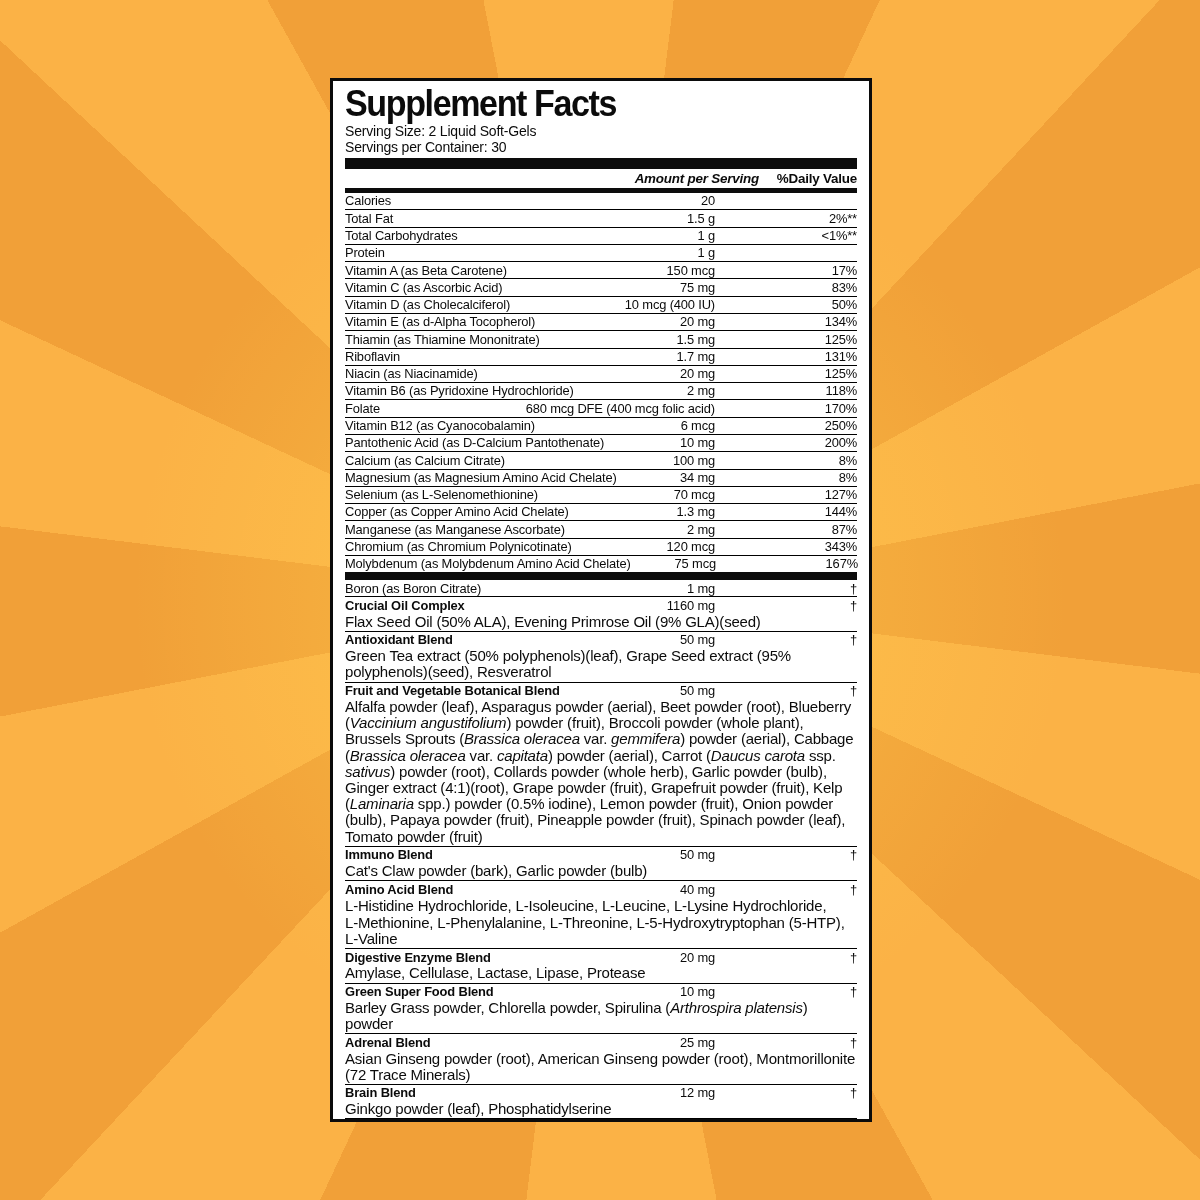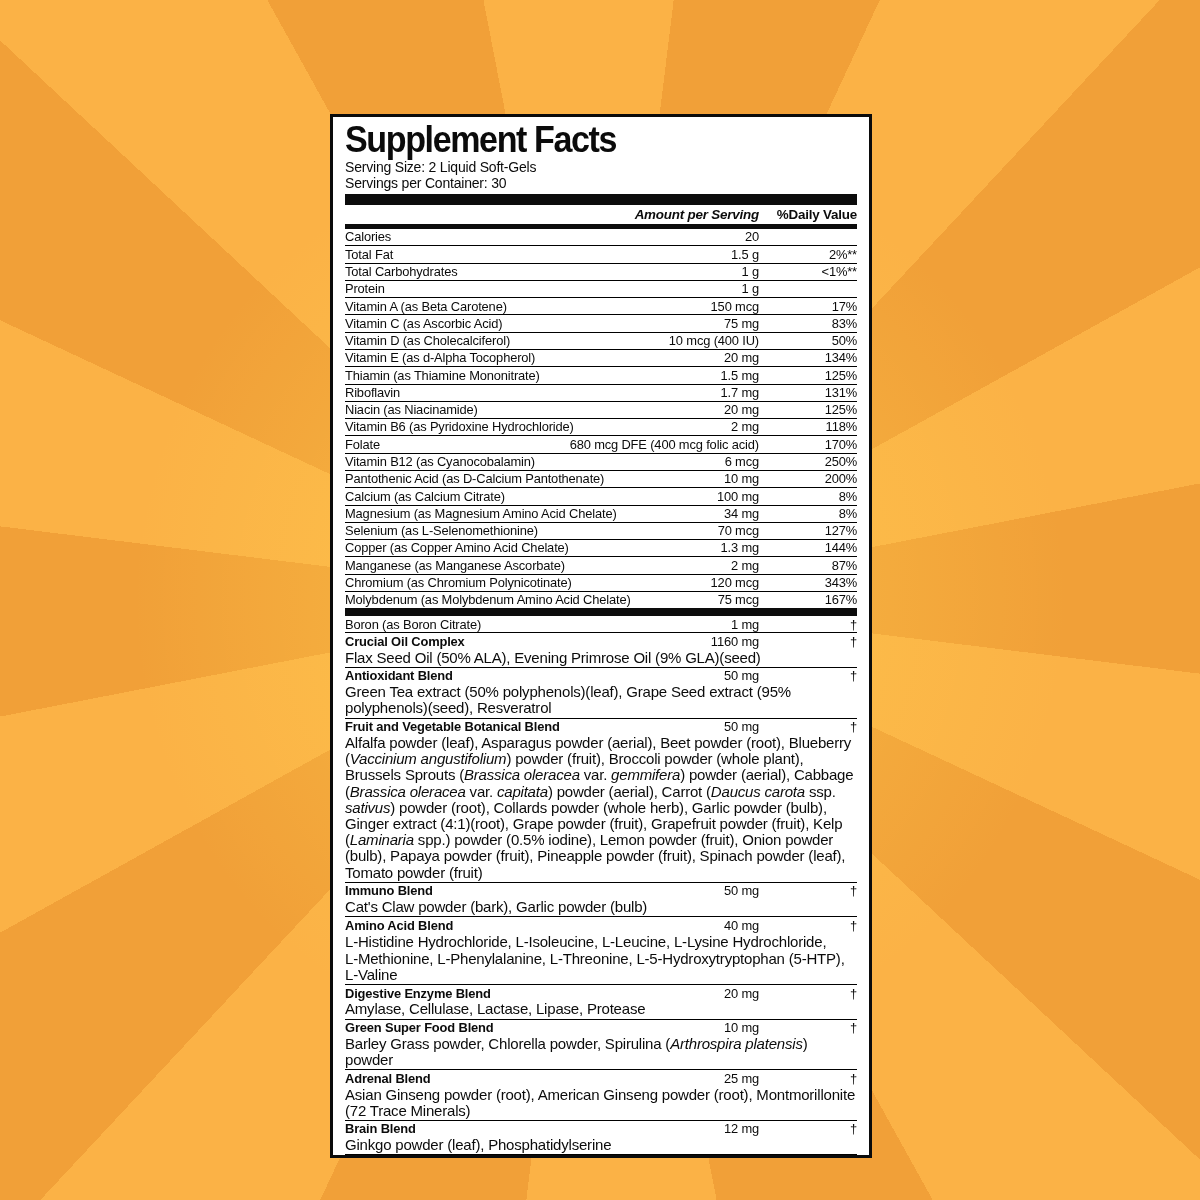--- a/index.html
+++ b/index.html
@@ -10,34 +10,34 @@
   }
   .bg{
     position:absolute;inset:0;
     background:
       radial-gradient(circle at 600px 600px, rgba(255,211,80,.60) 0%, rgba(255,211,80,.28) 28%, rgba(255,211,80,0) 55%),
       repeating-conic-gradient(from 7deg at 600px 600px, var(--ray-dark) 0deg 18deg, var(--ray-light) 18deg 36deg);
   }
   .panel{
     position:absolute;left:330px;top:78px;width:542px;height:1044px;
     box-sizing:border-box;background:var(--panel-bg);
-    border:3px solid var(--ink);padding:5px 12px 8px 12px;overflow:hidden;margin-top:36px;
+    border:3px solid var(--ink);padding:5px 12px 8px 12px;overflow:hidden;
   }
   .title{
     font-weight:bold;font-size:37px;line-height:34px;letter-spacing:-1.5px;
     transform:scaleX(.92);transform-origin:0 50%;white-space:nowrap;margin:1px 0 2px 0;
   }
   .serving{font-size:14px;line-height:16px;letter-spacing:-.2px;}
   .bar{background:#0c0c0c;}
   .bar-title{height:11px;margin-top:3px;}
   .hdr-row{display:flex;align-items:baseline;font-weight:bold;font-size:13.4px;line-height:15px;padding:2px 0 0 0;letter-spacing:-.2px;}
   .hdr-amount{margin-left:auto;font-style:italic;}
   .hdr-dv{flex:0 0 98px;text-align:right;}
   .bar-med{height:5px;margin-top:2px;}
-  .row{display:flex;align-items:baseline;font-size:12.9px;line-height:13.5px;padding:1.4px 0;letter-spacing:-.15px;}
+  .row{display:flex;align-items:baseline;font-size:12.9px;line-height:13.5px;padding:1.4px 0;letter-spacing:-.15px;gap:44px;}
   .row .n{white-space:nowrap;}
   .row .n.bold{font-weight:bold;}
   .row .a{flex:1 1 auto;text-align:right;white-space:nowrap;}
   .row .d{flex:0 0 98px;text-align:right;white-space:nowrap;}
   .rows .row + .row{border-top:1.5px solid #000;}
   .bar-sec{height:8px;}
   .blend + .blend{border-top:1.5px solid #000;}
   .desc{font-size:15px;line-height:16.2px;letter-spacing:-.2px;padding:0 0 1px 0;}
   .desc .it{font-style:italic;}
 </style>

